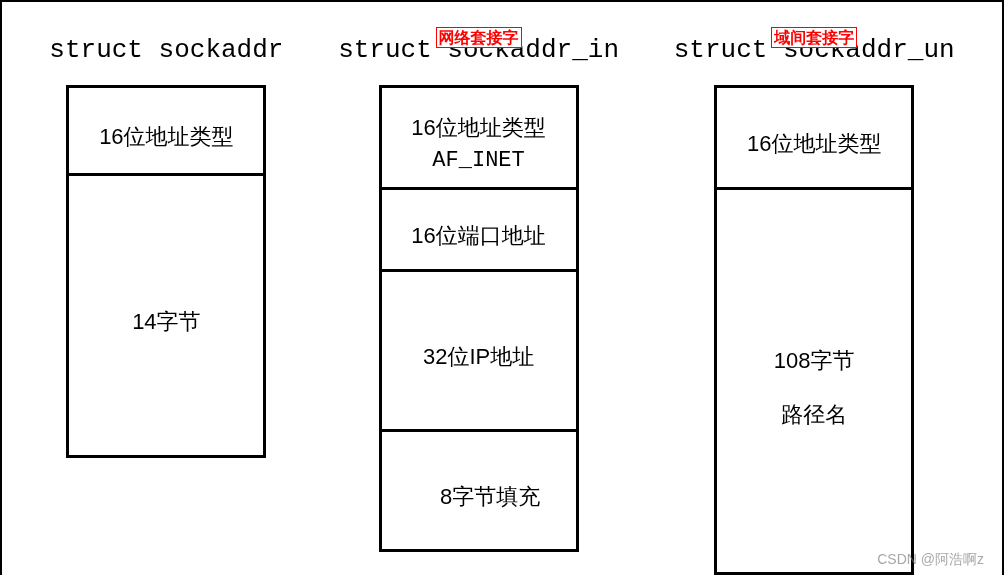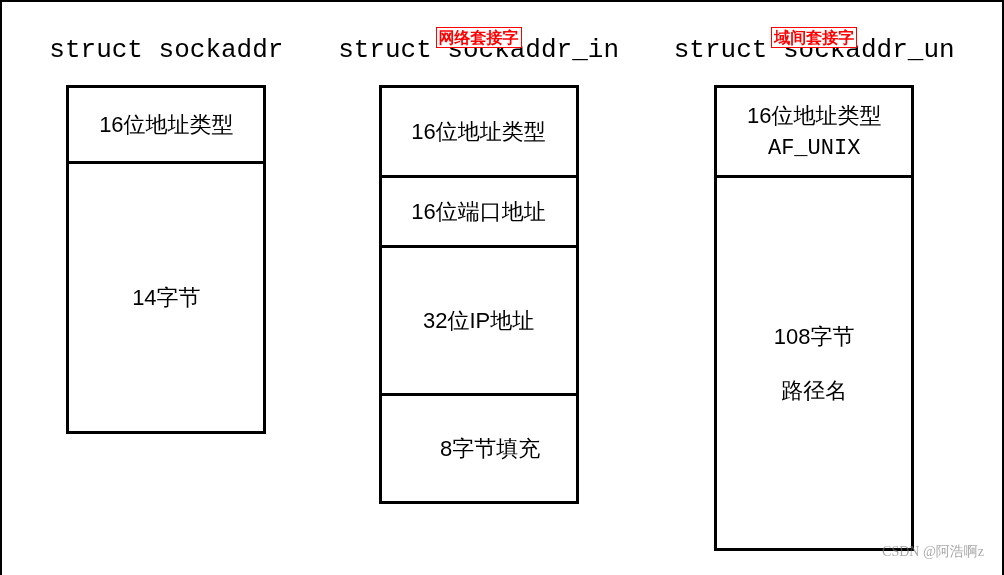--- a/index.html
+++ b/index.html
@@ -59,35 +59,36 @@
       border-bottom: 3px solid #000;
       display: flex;
       flex-direction: column;
       align-items: center;
       justify-content: center;
       font-size: 22px;
       font-family: "SimHei", "Microsoft YaHei", sans-serif;
       line-height: 1.5;
       text-align: right;
       padding: 4px;
+      margin-top: 12px;
     }
     .cell:last-child {
       border-bottom: none;
     }
     .cell .mono {
       font-family: "Courier New", monospace;
       letter-spacing: 0px;
     }
     .watermark {
       position: absolute;
-      bottom: 14px;
+      bottom: 6px;
       right: 18px;
       font-size: 14px;
       color: rgba(120,120,120,0.65);
-      font-family: Liberation Serif, serif;
+      font-family: Liberation Sans, sans-serif;
       letter-spacing: 0;
     }
     
     .col1 .struct-box { width: 200px; }
     .col1 .cell.h1 { height: 76px; }
     .col1 .cell.h2 { height: 267px; border-bottom: none;}
     
     .col2 .struct-box { width: 200px; }
     .col2 .cell.h1 { height: 90px; }
     .col2 .cell.h2 { height: 70px; }
@@ -114,40 +115,40 @@
       </div>
     </div>
   </div>
 
   <div class="column col2">
     <div class="annotation">网络套接字</div>
     <div class="col-title">struct sockaddr_in</div>
     <div class="struct-box">
       <div class="cell h1">
         <span>16位地址类型</span>
+        <span class="mono">AF_INET</span>
       </div>
       <div class="cell h2">
         <span>16位端口地址</span>
       </div>
       <div class="cell h3">
         <span>32位IP地址</span>
       </div>
       <div class="cell h4">
         <span>8字节填充</span>
       </div>
     </div>
   </div>
 
   <div class="column col3">
     <div class="annotation">域间套接字</div>
     <div class="col-title">struct sockaddr_un</div>
     <div class="struct-box">
       <div class="cell h1">
         <span>16位地址类型</span>
-        <span class="mono">AF_UNIX</span>
       </div>
       <div class="cell h2">
         <span>108字节</span>
         <span>路径名</span>
       </div>
     </div>
   </div>
 
 </div>
 

